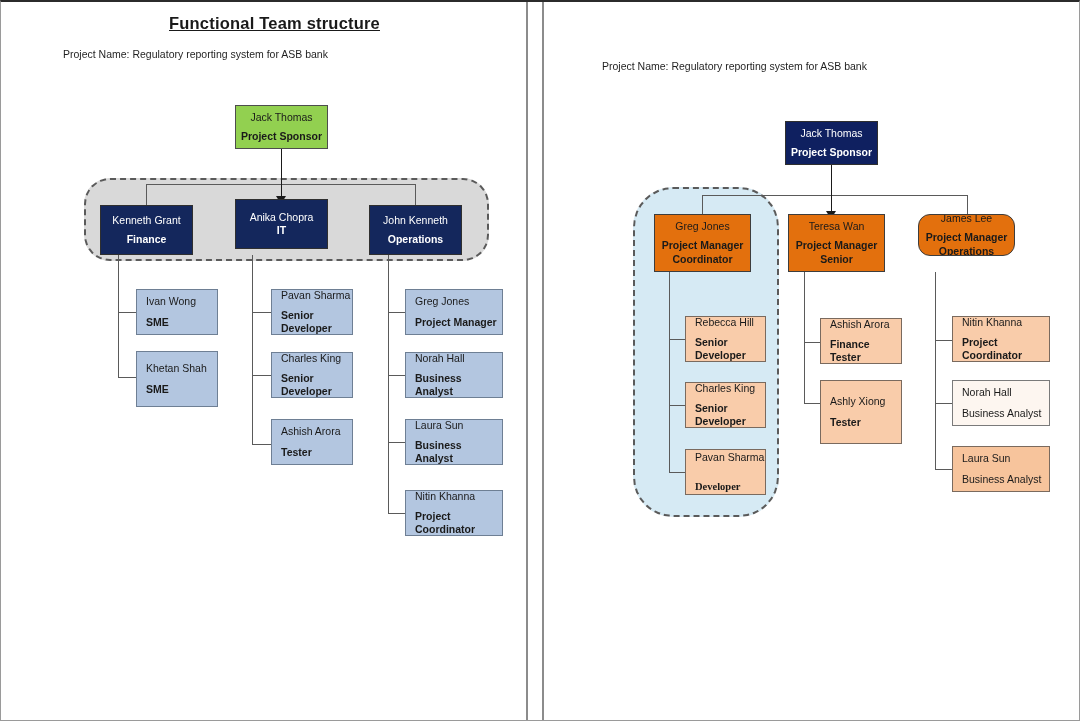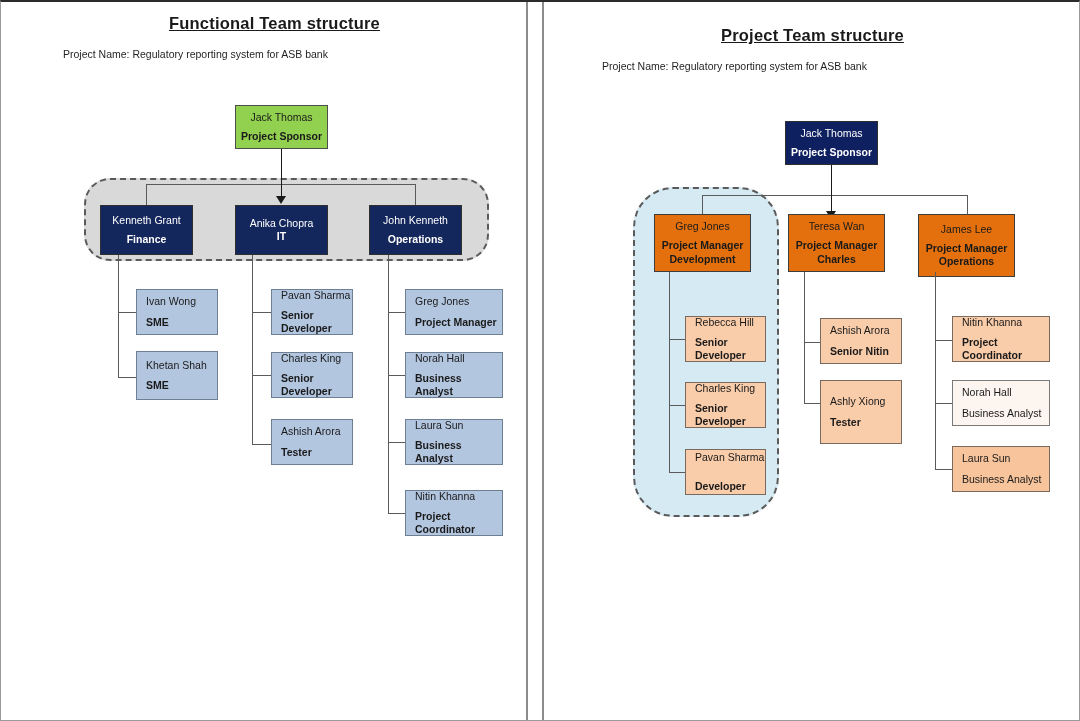--- a/index.html
+++ b/index.html
@@ -128,38 +128,38 @@
   <div class="ln-v" style="left:145px; top:182px; height:21px;"></div>
   <div class="ln-v" style="left:414px; top:182px; height:21px;"></div>
 
   <div class="ln-arrow" style="left:280px; top:147px; height:48px;"></div>
   <div class="arrowhead" style="left:275px; top:194px;"></div>
 
   <div class="node t-navy" style="left:99px; top:203px; width:93px; height:50px;">
     <div class="nm">Kenneth Grant</div>
     <div class="rl" style="margin-top:6px;">Finance</div>
   </div>
-  <div class="node t-navy" style="left:234px; top:203px; width:93px; height:50px;">
+  <div class="node t-navy" style="left:234px; top:197px; width:93px; height:50px;">
     <div class="nm">Anika Chopra</div>
     <div class="rl" style="margin-top:0;">IT</div>
   </div>
   <div class="node t-navy" style="left:368px; top:203px; width:93px; height:50px;">
     <div class="nm">John Kenneth</div>
     <div class="rl" style="margin-top:6px;">Operations</div>
   </div>
 
   <div class="ln-v" style="left:117px; top:253px; height:122px;"></div>
   <div class="ln-h" style="left:117px; top:310px; width:18px;"></div>
   <div class="ln-h" style="left:117px; top:375px; width:18px;"></div>
 
   <div class="node lefted t-lblue" style="left:135px; top:287px; width:82px; height:46px;">
     <div class="nm">Ivan Wong</div>
     <div class="rl" style="margin-top:7px;">SME</div>
   </div>
-  <div class="node lefted t-lblue" style="left:135px; top:349px; width:82px; height:49px;">
+  <div class="node lefted t-lblue" style="left:135px; top:349px; width:82px; height:56px;">
     <div class="nm">Khetan Shah</div>
     <div class="rl" style="margin-top:7px;">SME</div>
   </div>
 
   <div class="ln-v" style="left:251px; top:253px; height:190px;"></div>
   <div class="ln-h" style="left:251px; top:310px; width:19px;"></div>
   <div class="ln-h" style="left:251px; top:373px; width:19px;"></div>
   <div class="ln-h" style="left:251px; top:442px; width:19px;"></div>
 
   <div class="node lefted t-lblue" style="left:270px; top:287px; width:82px; height:46px;">
@@ -191,77 +191,76 @@
   </div>
   <div class="node lefted t-lblue" style="left:404px; top:417px; width:98px; height:46px;">
     <div class="nm">Laura Sun</div>
     <div class="rl" style="margin-top:7px;">Business Analyst</div>
   </div>
   <div class="node lefted t-lblue" style="left:404px; top:488px; width:98px; height:46px;">
     <div class="nm">Nitin Khanna</div>
     <div class="rl" style="margin-top:7px;">Project Coordinator</div>
   </div>
 
-  <div class="panel-title" style="left:720px; top:24px;">Project Team structure</div>
   <div class="panel-sub" style="left:601px; top:58px;">Project Name: Regulatory reporting system for ASB bank</div>
 
   <div class="grp-blue" style="left:632px; top:185px; width:146px; height:330px;"></div>
 
   <div class="node t-navy2" style="left:784px; top:119px; width:93px; height:44px;">
     <div class="nm">Jack Thomas</div>
     <div class="rl" style="margin-top:5px;">Project Sponsor</div>
   </div>
 
   <div class="ln-h" style="left:701px; top:193px; width:265px;"></div>
   <div class="ln-v" style="left:701px; top:193px; height:19px;"></div>
   <div class="ln-v" style="left:966px; top:193px; height:19px;"></div>
   <div class="ln-arrow" style="left:830px; top:163px; height:48px;"></div>
   <div class="arrowhead" style="left:825px; top:209px;"></div>
 
   <div class="node t-orange" style="left:653px; top:212px; width:97px; height:58px;">
     <div class="nm">Greg Jones</div>
     <div class="rl" style="margin-top:6px;">Project Manager</div>
-    <div class="rl">Development</div>
+    <div class="rl">Coordinator</div>
   </div>
   <div class="node t-orange" style="left:787px; top:212px; width:97px; height:58px;">
     <div class="nm">Teresa Wan</div>
     <div class="rl" style="margin-top:6px;">Project Manager</div>
-    <div class="rl">Charles</div>
-  </div>
-  <div class="node t-orange" style="left:917px; top:212px; width:97px; height:63px;">
+    <div class="rl">Senior</div>
+  </div>
+  <div class="node t-orange" style="left:917px; top:212px; width:97px; height:42px;border-radius:12px;">
     <div class="nm">James Lee</div>
     <div class="rl" style="margin-top:6px;">Project Manager</div>
     <div class="rl">Operations</div>
   </div>
 
   <div class="ln-v" style="left:668px; top:270px; height:201px;"></div>
   <div class="ln-h" style="left:668px; top:337px; width:16px;"></div>
   <div class="ln-h" style="left:668px; top:403px; width:16px;"></div>
   <div class="ln-h" style="left:668px; top:470px; width:16px;"></div>
 
   <div class="node lefted t-lorange" style="left:684px; top:314px; width:81px; height:46px;">
     <div class="nm">Rebecca Hill</div>
     <div class="rl" style="margin-top:7px;">Senior Developer</div>
   </div>
   <div class="node lefted t-lorange" style="left:684px; top:380px; width:81px; height:46px;">
     <div class="nm">Charles King</div>
     <div class="rl" style="margin-top:7px;">Senior Developer</div>
   </div>
   <div class="node lefted t-lorange" style="left:684px; top:447px; width:81px; height:46px;">
     <div class="nm">Pavan Sharma</div>
-    <div class="rl" style="margin-top:15px;">Developer</div>
+    <div class="rl" style="margin-top:15px;font-family:Liberation Serif, serif;">Developer</div>
   </div>
 
   <div class="ln-v" style="left:803px; top:270px; height:132px;"></div>
   <div class="ln-h" style="left:803px; top:340px; width:16px;"></div>
   <div class="ln-h" style="left:803px; top:401px; width:16px;"></div>
 
   <div class="node lefted t-lorange" style="left:819px; top:316px; width:82px; height:46px;">
     <div class="nm">Ashish Arora</div>
-    <div class="rl" style="margin-top:7px;">Senior Nitin</div>
+    <div class="rl" style="margin-top:7px;">Finance Tester</div>
   </div>
   <div class="node lefted t-lorange" style="left:819px; top:378px; width:82px; height:64px;">
     <div class="nm">Ashly Xiong</div>
     <div class="rl" style="margin-top:7px;">Tester</div>
   </div>
 
   <div class="ln-v" style="left:934px; top:270px; height:197px;"></div>
   <div class="ln-h" style="left:934px; top:338px; width:17px;"></div>
   <div class="ln-h" style="left:934px; top:401px; width:17px;"></div>
   <div class="ln-h" style="left:934px; top:467px; width:17px;"></div>

